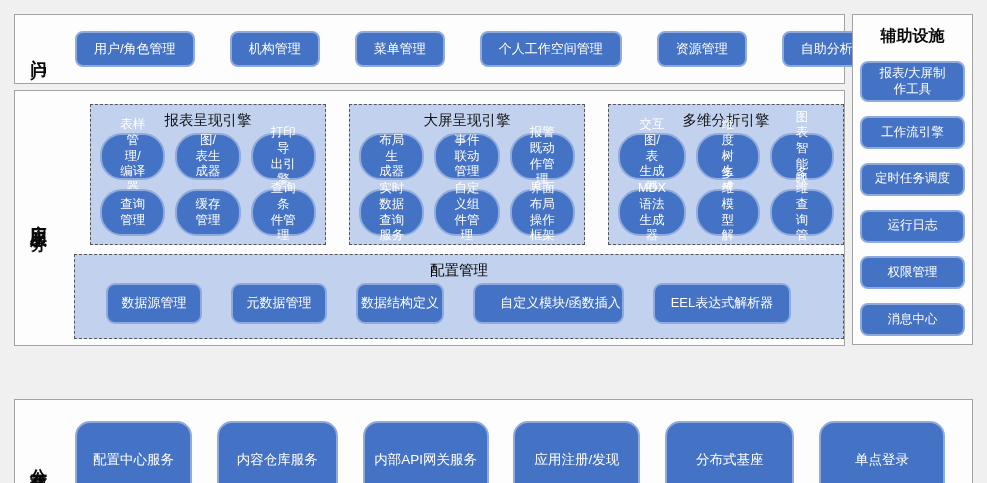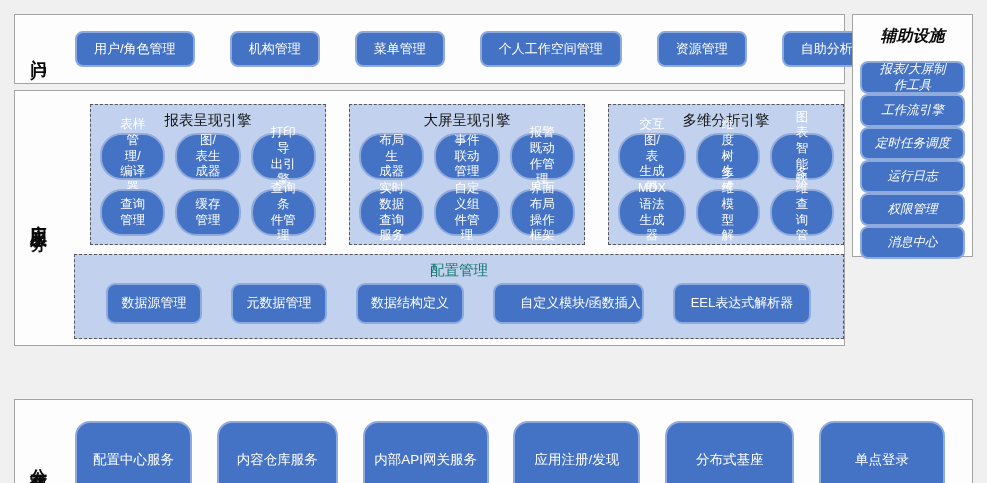--- a/index.html
+++ b/index.html
@@ -13,21 +13,21 @@
   .page { position:absolute; inset:0; }
 
   .section {
     position:absolute;
     background:#fdfdfd;
     border:1px solid #a3a3a3;
   }
   #portal-section      { left:14px; top:14px;  width:831px; height:70px; }
   #app-section         { left:14px; top:90px;  width:831px; height:256px; }
   #distributed-section { left:14px; top:352px; width:959px; height:126px;margin-top:47px; }
-  #aux-section         { left:852px; top:14px; width:121px; height:243px;font-style:italic; }
+  #aux-section         { left:852px; top:14px; width:121px; height:331px; }
 
   .v-label {
     position:absolute;
     left:13px; top:50%;
     transform:translateY(-50%);
     writing-mode:vertical-rl;
     text-orientation:upright;
     font-weight:bold;
     font-size:17px;
     color:#0a0a0a;
@@ -84,28 +84,28 @@
   }
 
   
   .config-group {
     position:absolute; left:59px; top:163px; width:770px; height:85px;
     background:#c2d2ee;
     border:1px dashed #555555;
     padding:3px 10px 0 10px;
   }
   .config-title {
-    text-align:center; font-size:14.5px; color:#0f766e; height:25px;
+    text-align:center; font-size:14.5px; color:#000000; height:25px;
     display:flex; align-items:center; justify-content:center;
   }
   .config-row { display:flex; gap:29px; margin-left:21px; }
   .config-row .btn { height:41px; border-radius:9px; font-size:13px; }
   .config-row .btn:nth-child(1){ width:96px; }
   .config-row .btn:nth-child(2){ width:96px; }
-  .config-row .btn:nth-child(3){ width:108px; }
+  .config-row .btn:nth-child(3){ width:88px; }
   .config-row .btn:nth-child(4){ width:151px;padding-left:24px; }
   .config-row .btn:nth-child(5){ width:138px; }
 
   
   .dist-row {
     position:absolute; left:60px; right:27px; top:20px; height:80px;
     display:flex; justify-content:space-between; align-items:center;
   }
   .dist-row .btn { height:79px; border-radius:15px; font-size:13.5px; }
   .dist-row .btn:nth-child(1){ width:117px; }

